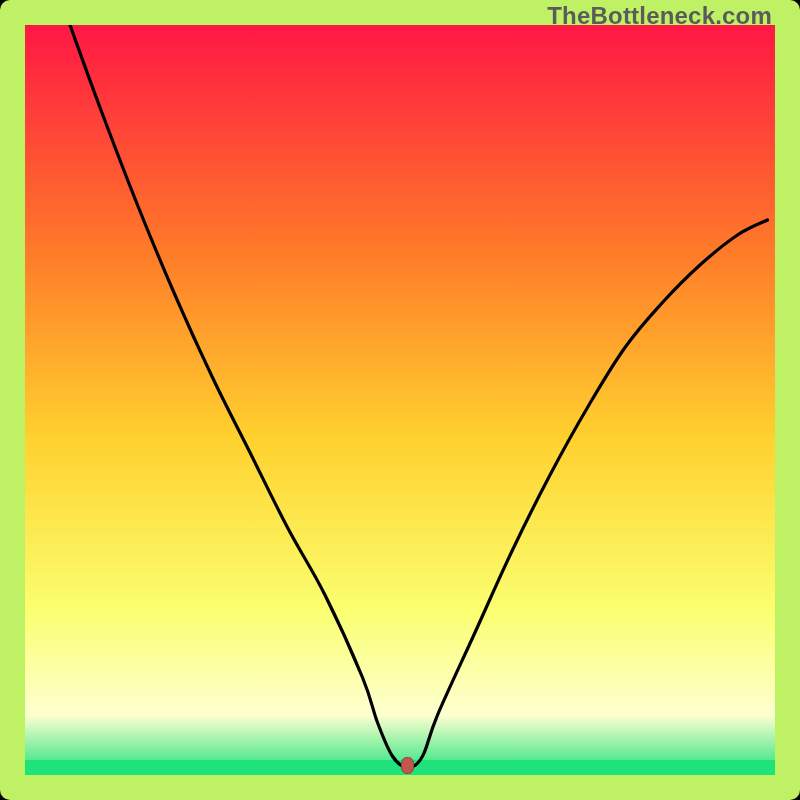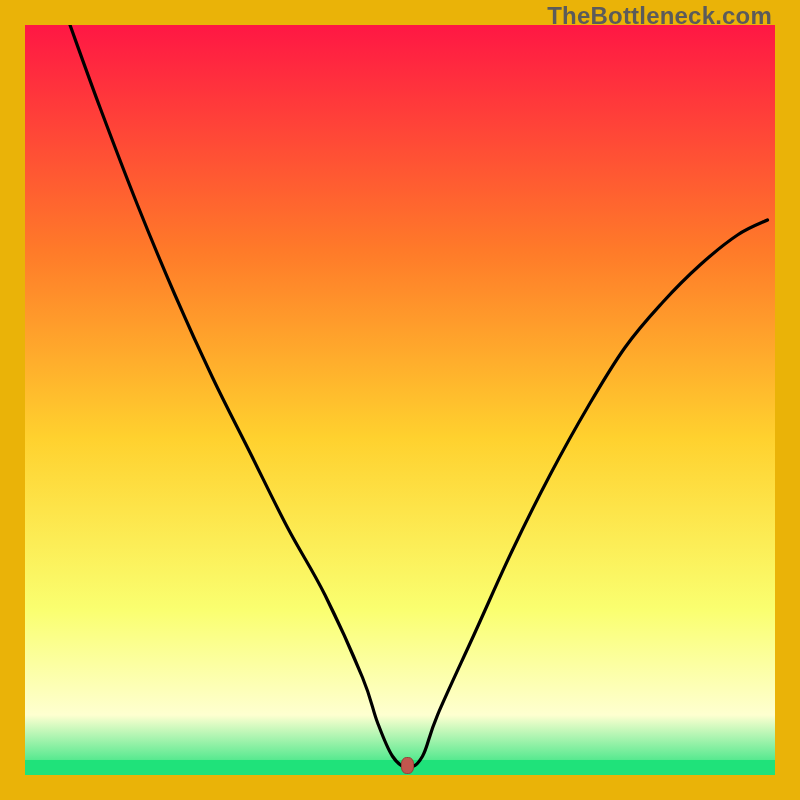--- a/index.html
+++ b/index.html
@@ -9,21 +9,22 @@
     height: 800px;
     overflow: hidden;
     background: #000;
     font-family: Arial, Helvetica, sans-serif;
   }
   .frame {
     position: absolute;
     top: 0; left: 0;
     width: 800px;
     height: 800px;
-    background: #eab308;
+    background: #bef264;
+    border-radius: 10px;
   }
   .plot-area {
     position: absolute;
     top: 25px;
     left: 25px;
     width: 750px;
     height: 750px;
     overflow: hidden;
   }
   .watermark {

